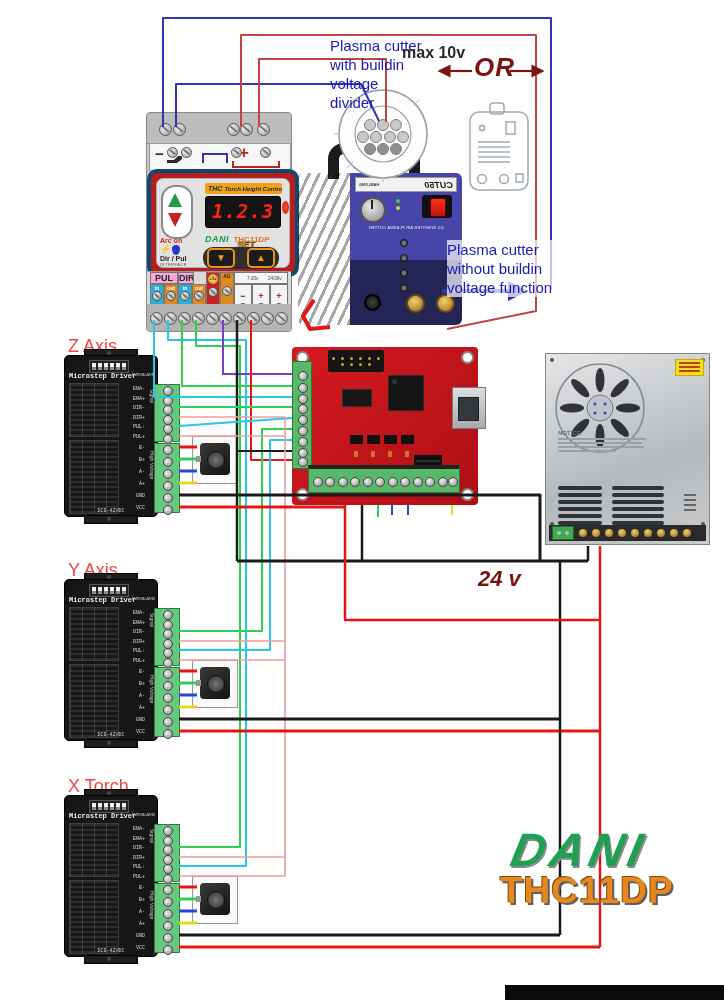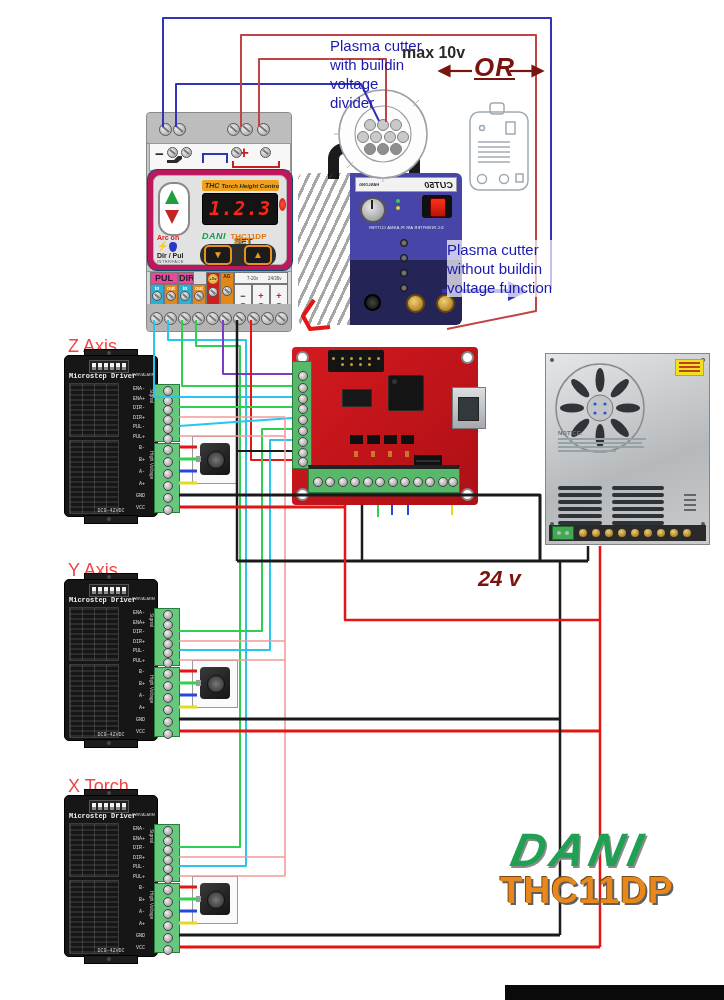--- a/index.html
+++ b/index.html
@@ -14,21 +14,21 @@
   .scr.s8{width:8px;height:8px}.scr.s8::after{top:2.5px}
   
   .thc{left:146px;top:112px;width:144px;height:218px;background:#c6c6c6;border:1px solid #8a8a8a;border-radius:4px;}
   .thc-top{position:absolute;left:0;top:0;width:100%;height:30px;background:#bdbdbd;border-bottom:1px solid #8a8a8a;border-radius:4px 4px 0 0;}
   .thc-lbl{position:absolute;left:2px;top:30px;width:140px;height:26px;background:#f7f7f7;border:1px solid #999;}
   .thc-minus{position:absolute;left:5px;top:1px;font-size:15px;font-weight:bold;color:#222;}
   .thc-plus{position:absolute;left:89px;top:-1px;font-size:17px;font-weight:bold;color:#c82020;}
   .blu-mark{position:absolute;left:52px;top:9px;width:22px;height:8px;border:2px solid #3333b8;border-bottom:none;}
   .red-mark{position:absolute;left:82px;top:17px;width:44px;height:5px;border:2px solid #c82020;border-top:none;}
   .torch-ic{position:absolute;left:16px;top:8px;width:18px;height:12px;}
-  .thc-bezel{position:absolute;left:0;top:56px;width:144px;height:100px;background:#be185d;border-radius:10px;border:1px solid #0c4a6e;}
+  .thc-bezel{position:absolute;left:0;top:56px;width:144px;height:100px;background:#b91c1c;border-radius:10px;border:4px solid #0c4a6e;}
   .thc-face{position:absolute;left:5px;top:5px;width:132px;height:88px;background:#e2e2e2;border-radius:7px;border:1px solid #b0b0b0;}
   .updown{position:absolute;left:4px;top:6px;width:28px;height:50px;background:#fff;border:2px solid #8a8a8a;border-radius:14px;}
   .tri-up{position:absolute;left:5px;top:6px;width:0;height:0;border-left:7px solid transparent;border-right:7px solid transparent;border-bottom:14px solid #1f9e3f;}
   .tri-dn{position:absolute;left:5px;top:26px;width:0;height:0;border-left:7px solid transparent;border-right:7px solid transparent;border-top:14px solid #c42424;}
   .banner{position:absolute;left:48px;top:4px;width:74px;height:11px;background:#f0a01c;border-radius:2px;color:#203020;
           font-size:6px;font-weight:bold;font-style:italic;line-height:11px;white-space:nowrap;padding-left:3px;overflow:hidden;}
   .banner b{color:#1a3a1a;font-size:7px;margin-right:2px;}
   .disp{position:absolute;left:48px;top:17px;width:74px;height:30px;background:#141414;border-radius:3px;border:1px solid #000;
         color:#ff2418;font-family:"DejaVu Sans Mono",monospace;font-weight:bold;font-style:italic;
         font-size:19px;line-height:29px;text-align:center;letter-spacing:1px;}
@@ -43,21 +43,21 @@
   .drop{width:8px;height:10px;background:#2838c8;border-radius:50% 50% 50% 50%/40% 40% 60% 60%;}
   .setl{position:absolute;left:80px;top:60px;font-size:9px;font-weight:bold;color:#e8901a;text-shadow:0 0 1px #333,1px 1px 0 #444;}
   .btnplate{position:absolute;left:46px;top:68px;display:flex;gap:12px;background:#2e2e2e;border-radius:10px;padding:1px 4px;}
   .obtn{width:24px;height:16px;background:#1b1b1b;border:2px solid #e8941c;border-radius:5px;color:#f09a1c;
         font-size:10px;line-height:15px;text-align:center;}
   .dirpul{position:absolute;left:3px;top:76px;}
   .dirpul .d1{font-size:7px;font-weight:bold;color:#222;}
   .dirpul .d2{font-size:4px;color:#555;letter-spacing:.5px;}
   .thc-terms{position:absolute;left:0;top:158px;width:144px;height:33px;background:#d8d8d8;border-top:1px solid #999;border-bottom:1px solid #999;}
   .cell{position:absolute;border:1px solid #777;box-sizing:border-box;text-align:center;overflow:hidden;}
-  .chdr{font-size:9px;font-weight:bold;color:#223;background:#ec4899;line-height:11px;}
+  .chdr{font-size:9px;font-weight:bold;color:#223;background:#f9a8d4;line-height:11px;}
   .cio{font-size:5px;color:#fff;font-weight:bold;line-height:6px;}
   .cin{background:#28b0d8;}.cout{background:#e08818;}
   .c5v{background:#cc2020;}
   .goldc{margin:1px auto 0;width:10px;height:10px;border-radius:50%;background:radial-gradient(#ffe070,#c09020);
          font-size:4px;line-height:10px;color:#402000;font-weight:bold;}
   .cag{background:#e08818;font-size:5px;color:#402800;font-weight:bold;}
   .cwht{background:#f4f4f4;}
   .tiny-r{position:absolute;font-size:4.5px;color:#444;white-space:nowrap;}
   .cpm{font-size:9px;font-weight:bold;line-height:8px;}
   .thc-bot{position:absolute;left:0;top:191px;width:144px;height:27px;background:#b4b4b4;border-radius:0 0 4px 4px;}
@@ -395,21 +395,21 @@
     </g>
   </svg>
 
   <div class="abs lbl-blue" style="left:330px;top:36px;z-index:6;">
     <div>Plasma cutter</div>
     <div>with buildin</div>
     <div>voltage</div>
     <div>divider</div>
   </div>
   <div class="abs max10" style="z-index:6;">max 10v</div>
-  <div class="abs orl" style="z-index:6;text-decoration:underline;">OR</div>
+  <div class="abs orl" style="z-index:6;">OR</div>
   <div class="abs lbl-blue" style="left:447px;top:240px;z-index:6;background:rgba(255,255,255,.7);">
     <div>Plasma cutter</div>
     <div>without buildin</div>
     <div>voltage function</div>
   </div>
   <div class="abs v24" style="z-index:6;">24 v</div>
   <div class="abs logo-brand" style="z-index:6;">DANI</div>
   <div class="abs logo-model" style="z-index:6;">THC11DP</div>
 
   <div class="abs board" style="z-index:2;">

